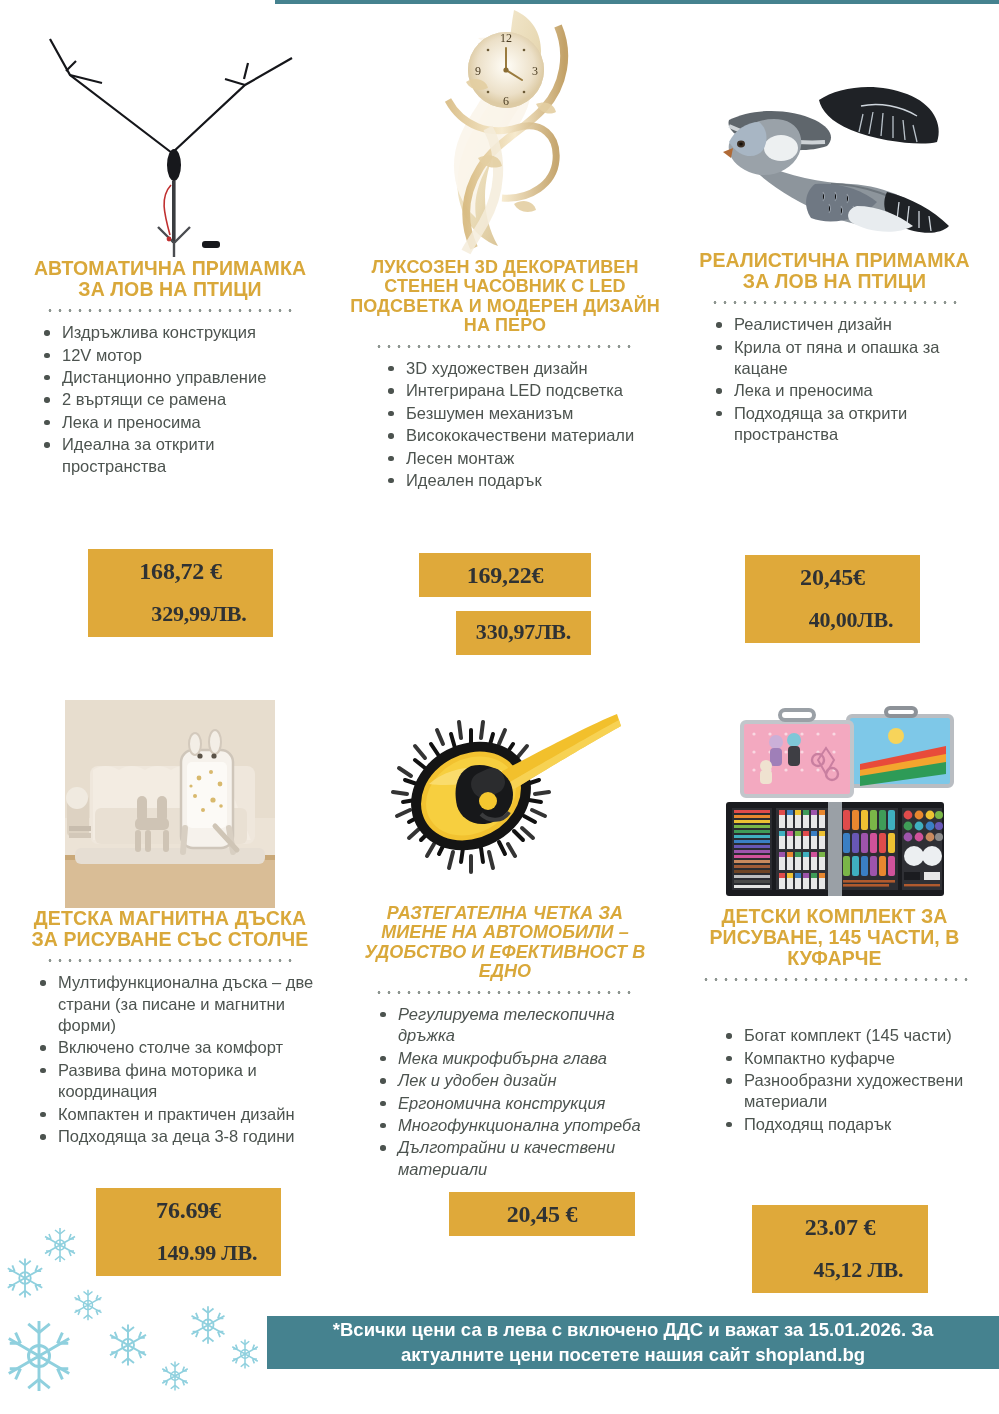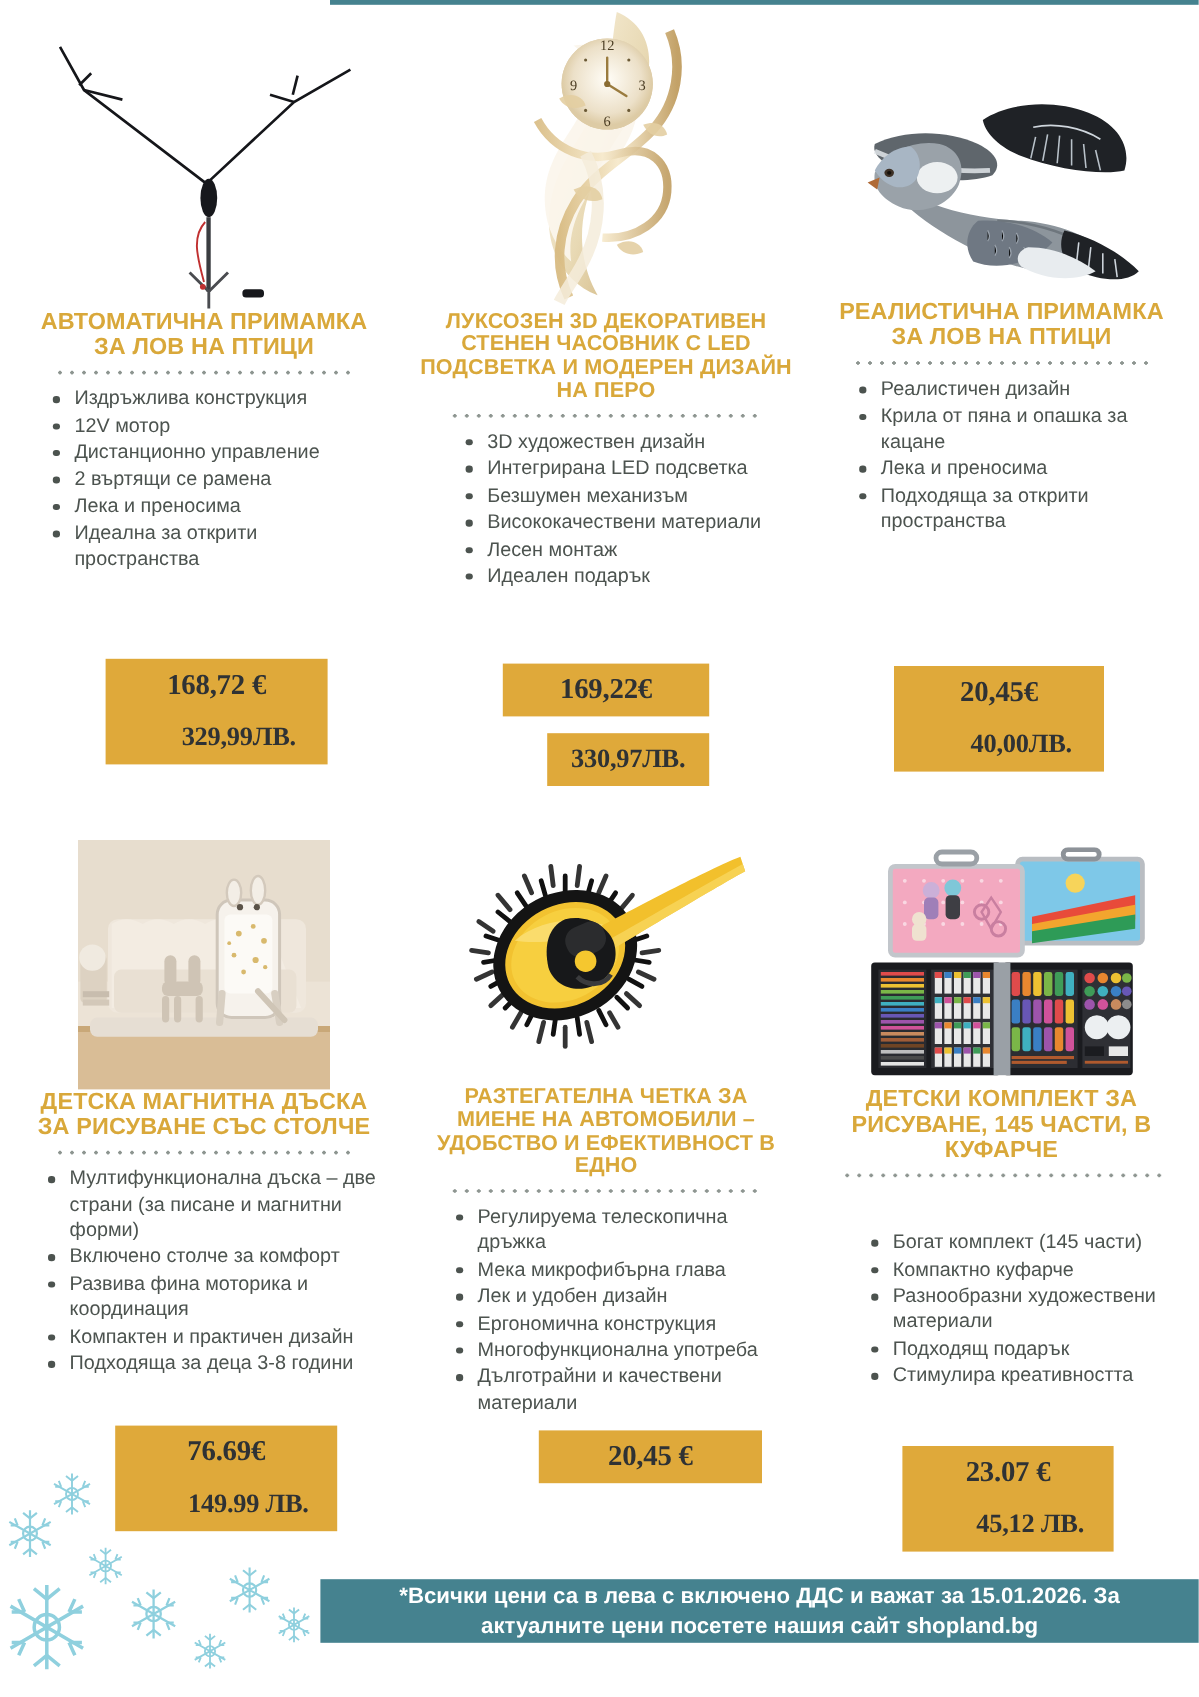--- a/index.html
+++ b/index.html
@@ -334,21 +334,21 @@
       <li>Подходяща за деца 3-8 години</li>
     </ul>
   </div>
   <div class="price-wrap" style="left:96px; top:1188px; width:185px;">
     <div class="price-box">
       <div class="price-eur">76.69€</div>
       <div class="price-bgn">149.99 ЛВ.</div>
     </div>
   </div>
 
-  <div class="pcard col2" style="top:676px;">
+  <div class="pcard col2" style="top:676px;font-style:italic;">
     <div class="pimg" style="height:228px;">
       <svg width="240" height="200" viewBox="0 0 240 200">
         <g stroke="#111" stroke-width="4" stroke-linecap="round">
           <g transform="translate(86,92)">
             <g>
                 <path d="M0 -66 L0 -52"></path>
                 <path d="M22 -62 L18 -48"></path>
                 <path d="M42 -52 L34 -40"></path>
                <path d="M58 -36 L48 -28"></path>
                 <path d="M68 -16 L56 -12"></path>
@@ -595,21 +595,20 @@
         <rect x="118" y="96" width="14" height="94" fill="#9aa0a6"></rect>
       </svg>
     </div>
     <div class="ptitle t-sm" style="padding:0 4px;">ДЕТСКИ КОМПЛЕКТ ЗА РИСУВАНЕ, 145 ЧАСТИ, В КУФАРЧЕ</div>
     <div class="dots" style="width:268px;"></div>
     <ul class="feats" style="padding:0 14px 0 52px;margin-top:44px;">
       <li>Богат комплект (145 части)</li>
       <li>Компактно куфарче</li>
       <li>Разнообразни художествени материали</li>
       <li>Подходящ подарък</li>
-      <li>Стимулира креативността</li>
     </ul>
   </div>
   <div class="price-wrap" style="left:752px; top:1205px; width:176px;">
     <div class="price-box">
       <div class="price-eur">23.07 €</div>
       <div class="price-bgn">45,12 ЛВ.</div>
     </div>
   </div>
 
   <div class="snowfield">

